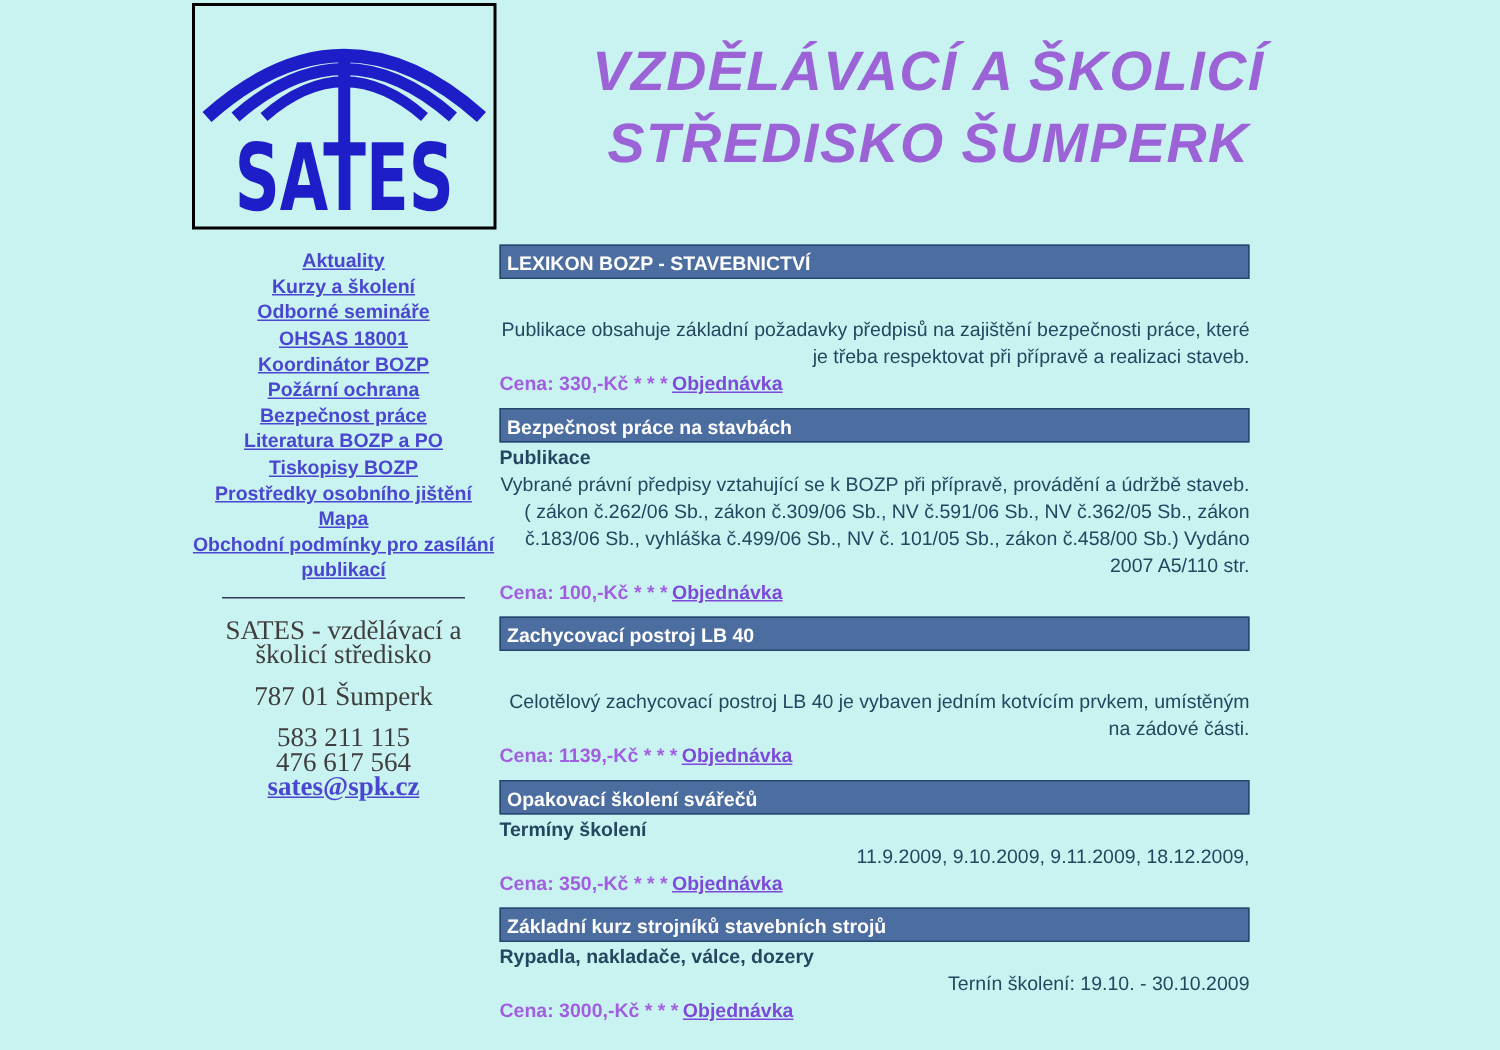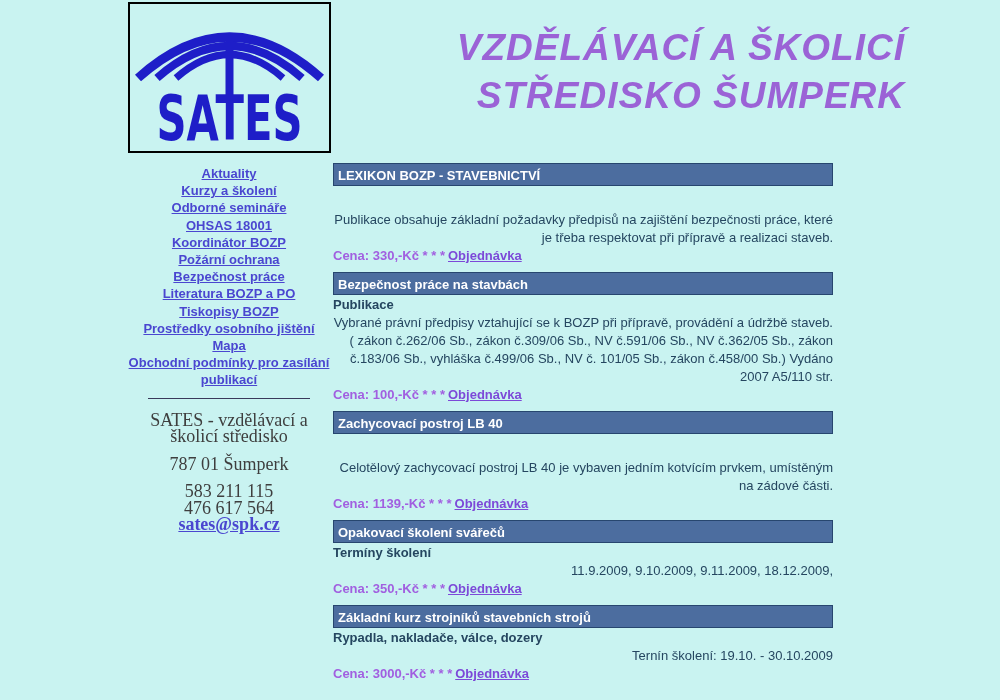--- a/index.html
+++ b/index.html
@@ -22,21 +22,21 @@
     width:199px; height:147px;
     border:2px solid #000;
     background:#C9F3F1;
   }
 
   
   .site-title {
     position:absolute;
     left:333px; top:24px;
     width:572px;
-    text-align:right;
+    text-align:center;
     font-size:37px;
     font-weight:bold;
     font-style:italic;
     letter-spacing:1px;
     line-height:48px;
     color:#9B63D6;
     white-space:nowrap;
   }
 
   

